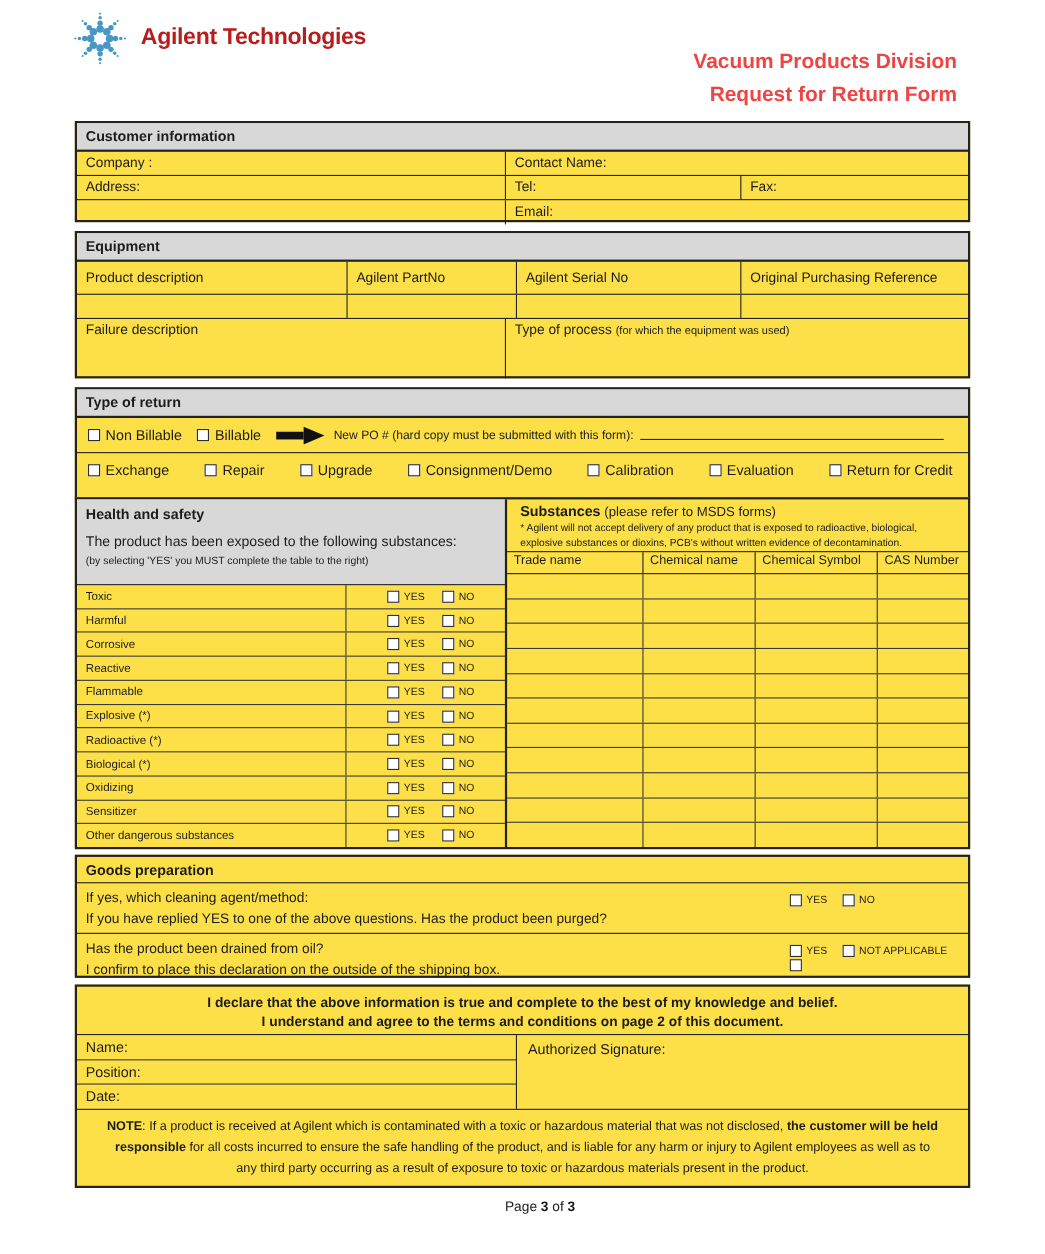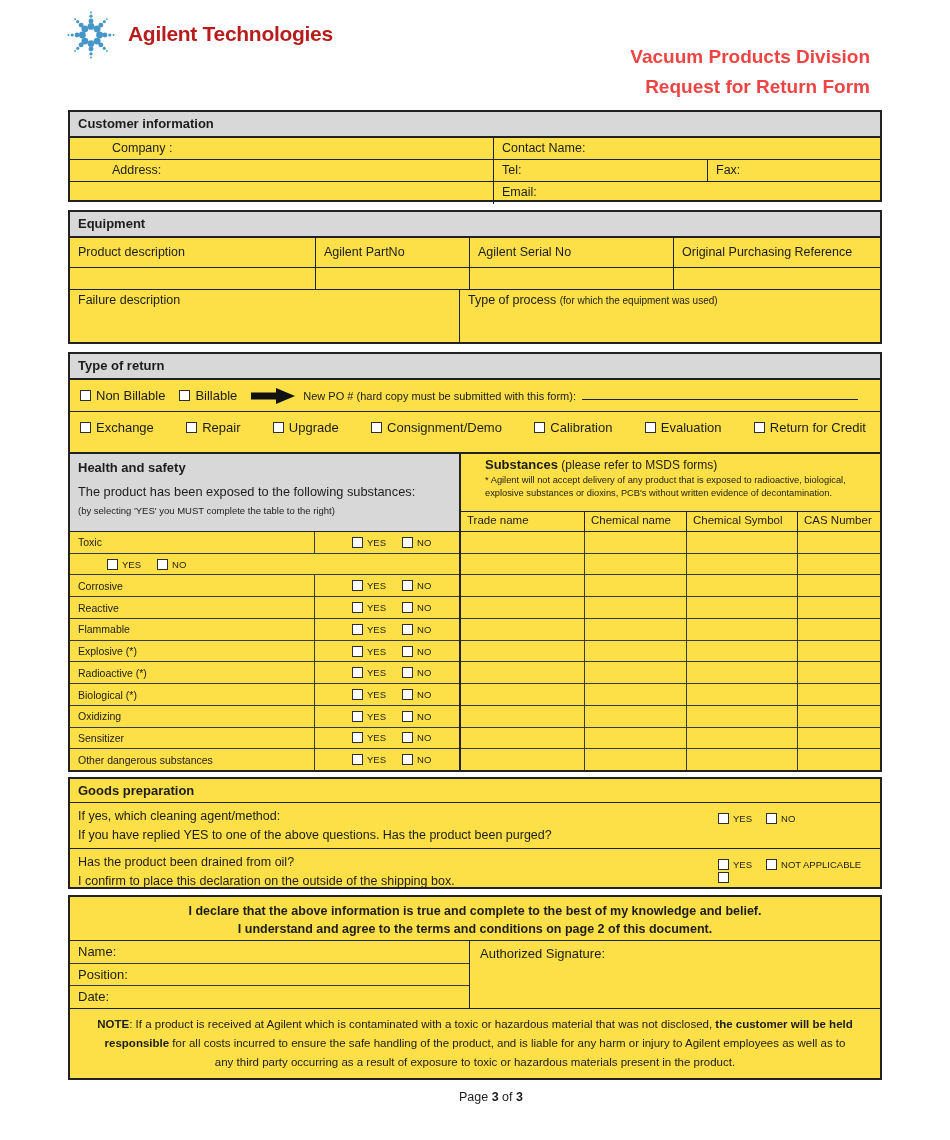--- a/index.html
+++ b/index.html
@@ -43,21 +43,21 @@
     font-size: 21px; font-weight: bold; letter-spacing: -0.3px; color: #b91c1c;
   }
   .titles {
     position: absolute; right: 80px; top: 42px;
     text-align: right; font-size: 19px; font-weight: bold;
     line-height: 30px; color: #ef4444;
   }
 
   
   #customer { top: 110px; height: 92px; }
-  #customer .row { height: 22px; padding-left: 34px; }
+  #customer .row { height: 22px; }
 
   
   #equipment { top: 210px; height: 134px; }
   #equipment .col-row { height: 30px; }
   #equipment .col-row .cell { padding-top: 7px; }
   #equipment .empty-row { height: 22px; }
   #equipment .fail-row { height: 54px; align-items: stretch; }
   .w245 { width: 245px; flex: none; }
   .w154 { width: 154px; flex: none; }
   .w204 { width: 204px; flex: none; }
@@ -82,21 +82,21 @@
   .hs-gray .t { font-size: 13px; font-weight: bold; margin-bottom: 9px; }
   .hs-gray .i { font-size: 12.8px; margin-bottom: 6px; white-space: nowrap; }
   .hs-gray .n { font-size: 9.5px; }
   .hs-rows { flex: 1; display: flex; flex-direction: column; }
   .hs-row { flex: 1; display: flex; align-items: stretch; border-bottom: 1px solid #3a3a3a; }
   .hs-row:last-child { border-bottom: none; }
   .hs-label { width: 245px; flex: none; border-right: 1px solid #3a3a3a; font-size: 10.5px; padding: 0 8px; display: flex; align-items: center; white-space: nowrap; }
   .hs-boxes { display: flex; align-items: center; padding-left: 37px; }
   .hs-boxes .gap { width: 16px; }
   .health-right { flex: 1; border-left: 2px solid var(--bd); display: flex; flex-direction: column; }
-  .sub-head { height: 58px; border-bottom: 1px solid var(--bd); padding: 3px 24px 0; }
+  .sub-head { height: 48px; border-bottom: 1px solid var(--bd); padding: 3px 12px 0; }
   .sub-head .t1 { font-size: 13px; margin-bottom: 2px; }
   .sub-head .t1 .rest { font-size: 12px; font-weight: normal; }
   .sub-head .disc { font-size: 9.3px; line-height: 12.5px; }
   .sub-cols { height: 20px; display: flex; border-bottom: 1px solid var(--bd); }
   .sub-col { font-size: 11.5px; padding: 2px 6px; white-space: nowrap; overflow: hidden; }
   .sub-rows { flex: 1; display: flex; flex-direction: column; }
   .sub-row { flex: 1; display: flex; border-bottom: 1px solid #3a3a3a; }
   .sub-row:last-child { border-bottom: none; }
   .sub-cell { height: 100%; }
   .sc0 { width: 123px; flex: none; }
@@ -275,20 +275,21 @@
               <div class="hs-label">Toxic</div>
               <div class="hs-boxes">
                 <span class="cb"></span>
                 <span class="cb-label">YES</span>
                 <span class="gap"></span>
                 <span class="cb"></span>
                 <span class="cb-label">NO</span>
               </div>
             </div>
             <div class="hs-row">
+              <div class="hs-label">Harmful</div>
               <div class="hs-boxes">
                 <span class="cb"></span>
                 <span class="cb-label">YES</span>
                 <span class="gap"></span>
                 <span class="cb"></span>
                 <span class="cb-label">NO</span>
               </div>
             </div>
             <div class="hs-row">
               <div class="hs-label">Corrosive</div>

